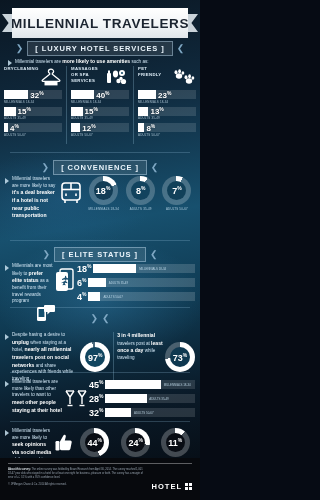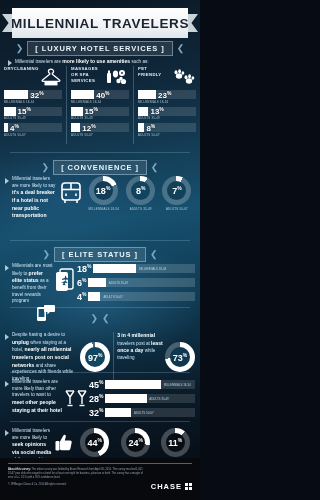--- a/index.html
+++ b/index.html
@@ -495,21 +495,21 @@
     </div>
   </div>
 
   <div class="footer">
     <div class="foot-rule"></div>
     <div class="foot-txt" style="width:135px;">
       <b>About this survey:</b><span> The online survey was fielded by Braun Research from April 30, 2014. The survey reached 1,001 18-67 year olds who stayed in a hotel for at least one night for business, pleasure or both. The survey has a margin of error of +/- 3.1% with a 95% confidence level.</span>
     </div>
     <div class="foot-txt" style="margin-top:3px;">© JPMorgan Chase &amp; Co. 2014 All rights reserved.</div>
     <div class="chase">
-      <span>CHASE</span>
+      <span>HOTEL</span>
       <span class="chase-mark">
         <svg width="7" height="7" viewBox="0 0 8 8">
             <rect x="0" y="0" width="3.4" height="3.4" fill="#fff"></rect>
             <rect x="4.6" y="0" width="3.4" height="3.4" fill="#fff"></rect>
             <rect x="0" y="4.6" width="3.4" height="3.4" fill="#fff"></rect>
             <rect x="4.6" y="4.6" width="3.4" height="3.4" fill="#fff"></rect>
           </svg>
       </span>
     </div>
   </div>

